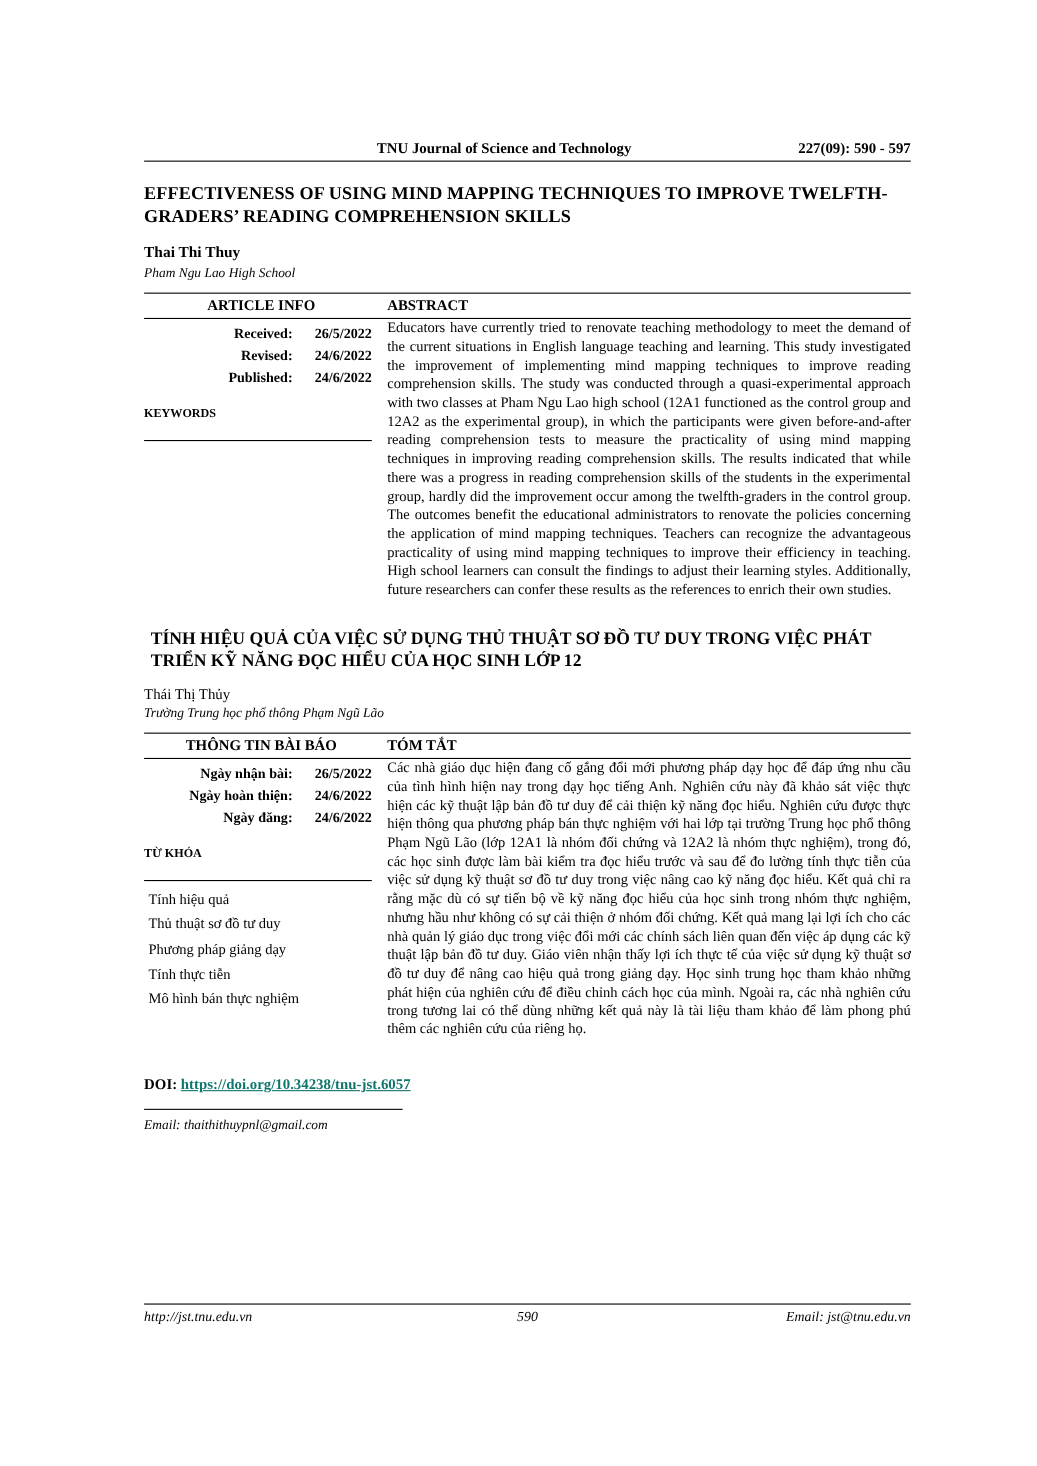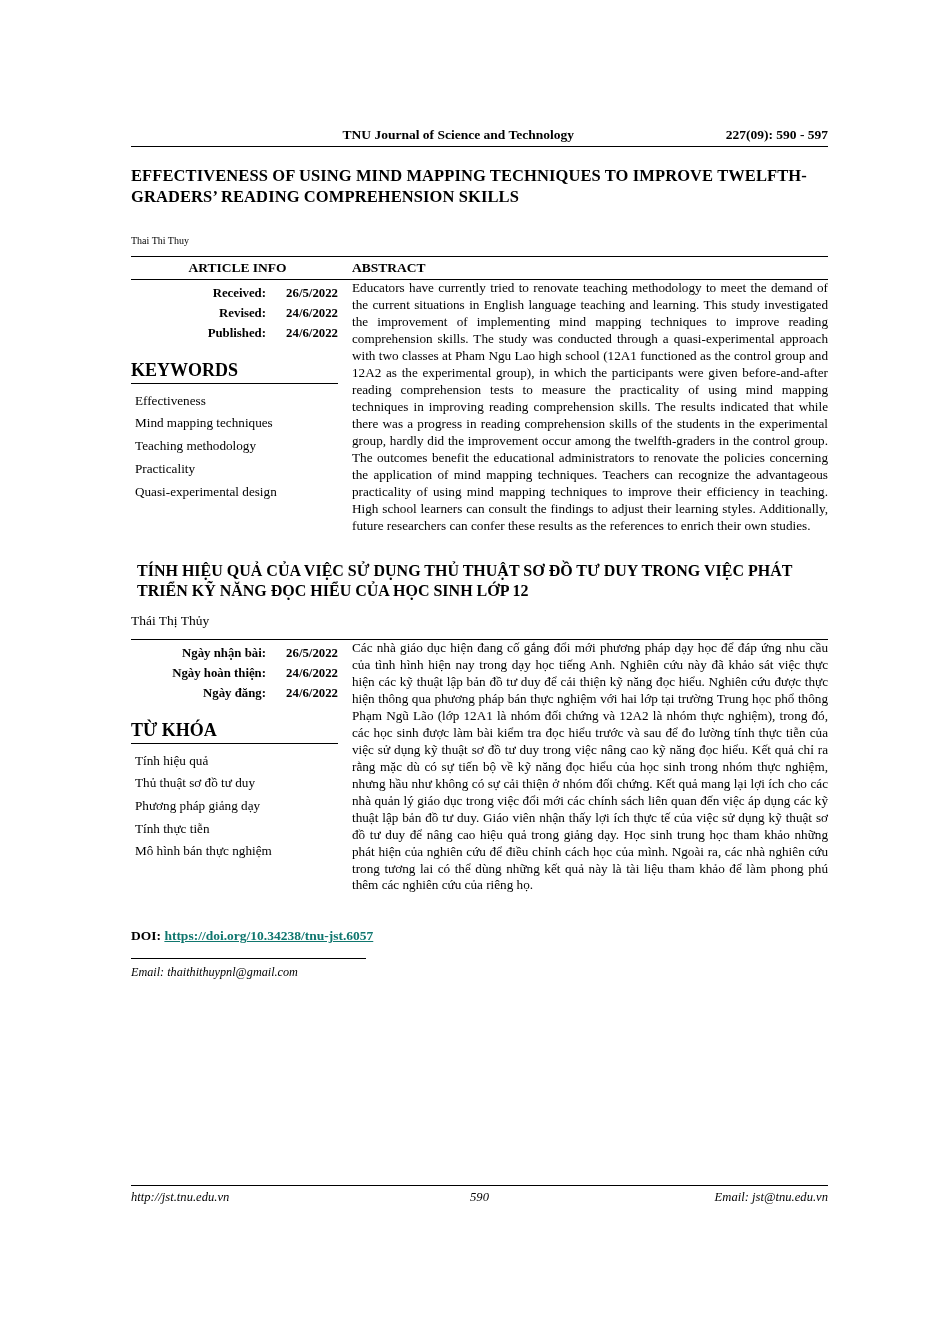--- a/index.html
+++ b/index.html
@@ -46,23 +46,23 @@
 
   
   .title-en {
     font-size: 16.5px;
     font-weight: bold;
     line-height: 1.28;
     margin-top: 18px;
     letter-spacing: 0.1px;
   }
   .author-en {
-    font-size: 10px;
-    font-weight: normal;
-    margin-top: 28px;
+    font-size: 14px;
+    font-weight: bold;
+    margin-top: 16px;
   }
   .affil-en {
     font-size: 12.2px;
     font-style: italic;
     margin-top: 2px;
   }
 
   
   .block {
     margin-top: 10px;
@@ -116,23 +116,23 @@
     font-weight: bold;
     padding-right: 10px;
   }
   .date-row .val {
     font-weight: bold;
     min-width: 62px;
     text-align: right;
   }
   .kw-title {
     font-weight: bold;
-    font-size: 18px;
+    font-size: 11px;
     margin-top: 16px;
-    padding-bottom: 2px;
+    padding-bottom: 18px;
     border-bottom: 1.4px solid #000;
   }
   .kw-list {
     margin-top: 6px;
   }
   .kw-item {
     font-size: 13.2px;
     line-height: 1.72;
     padding-left: 4px;
   }
@@ -199,20 +199,21 @@
 <div class="page">
   <div class="content">
 
     <div class="runhead">
       <span class="journal">TNU Journal of Science and Technology</span>
       <span class="vol">227(09): 590 - 597</span>
     </div>
 
     <div class="title-en">EFFECTIVENESS OF USING MIND MAPPING TECHNIQUES TO IMPROVE TWELFTH-GRADERS’ READING COMPREHENSION SKILLS</div>
     <div class="author-en">Thai Thi Thuy</div>
+    <div class="affil-en">Pham Ngu Lao High School</div>
 
     <div class="block">
       <div class="block-head">
         <div class="left">ARTICLE INFO</div>
         <div class="right">ABSTRACT</div>
       </div>
       <div class="block-body">
         <div class="col-left">
           <div class="dates">
             <div class="date-row">
@@ -222,36 +223,34 @@
             <div class="date-row">
               <span class="lbl">Revised:</span>
               <span class="val">24/6/2022</span>
             </div>
             <div class="date-row">
               <span class="lbl">Published:</span>
               <span class="val">24/6/2022</span>
             </div>
           </div>
           <div class="kw-title">KEYWORDS</div>
-          <div class="kw-list">
-            <div class="kw-item">Effectiveness</div>
-            <div class="kw-item">Mind mapping techniques</div>
-            <div class="kw-item">Teaching methodology</div>
-            <div class="kw-item">Practicality</div>
-            <div class="kw-item">Quasi-experimental design</div>
-          </div>
         </div>
         <div class="col-right">Educators have currently tried to renovate teaching methodology to meet the demand of the current situations in English language teaching and learning. This study investigated the improvement of implementing mind mapping techniques to improve reading comprehension skills. The study was conducted through a quasi-experimental approach with two classes at Pham Ngu Lao high school (12A1 functioned as the control group and 12A2 as the experimental group), in which the participants were given before-and-after reading comprehension tests to measure the practicality of using mind mapping techniques in improving reading comprehension skills. The results indicated that while there was a progress in reading comprehension skills of the students in the experimental group, hardly did the improvement occur among the twelfth-graders in the control group. The outcomes benefit the educational administrators to renovate the policies concerning the application of mind mapping techniques. Teachers can recognize the advantageous practicality of using mind mapping techniques to improve their efficiency in teaching. High school learners can consult the findings to adjust their learning styles. Additionally, future researchers can confer these results as the references to enrich their own studies.</div>
       </div>
     </div>
 
     <div class="title-vi">TÍNH HIỆU QUẢ CỦA VIỆC SỬ DỤNG THỦ THUẬT SƠ ĐỒ TƯ DUY TRONG VIỆC PHÁT TRIỂN KỸ NĂNG ĐỌC HIỂU CỦA HỌC SINH LỚP 12</div>
     <div class="author-vi">Thái Thị Thủy</div>
+    <div class="affil-vi">Trường Trung học phổ thông Phạm Ngũ Lão</div>
 
     <div class="block">
+      <div class="block-head">
+        <div class="left">THÔNG TIN BÀI BÁO</div>
+        <div class="right">TÓM TẮT</div>
+      </div>
       <div class="block-body">
         <div class="col-left">
           <div class="dates">
             <div class="date-row vi-date-row">
               <span class="lbl">Ngày nhận bài:</span>
               <span class="val">26/5/2022</span>
             </div>
             <div class="date-row vi-date-row">
               <span class="lbl">Ngày hoàn thiện:</span>
               <span class="val">24/6/2022</span>

